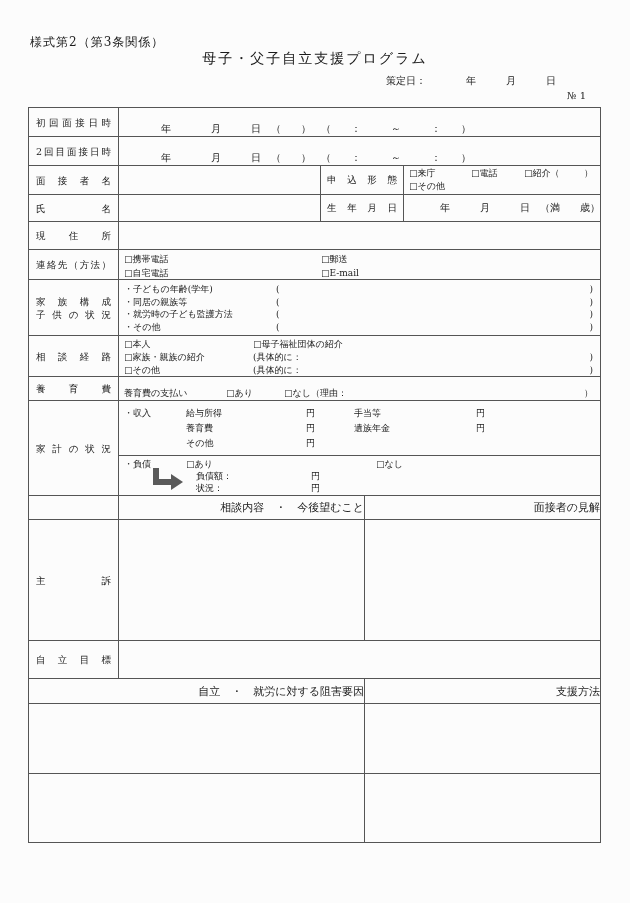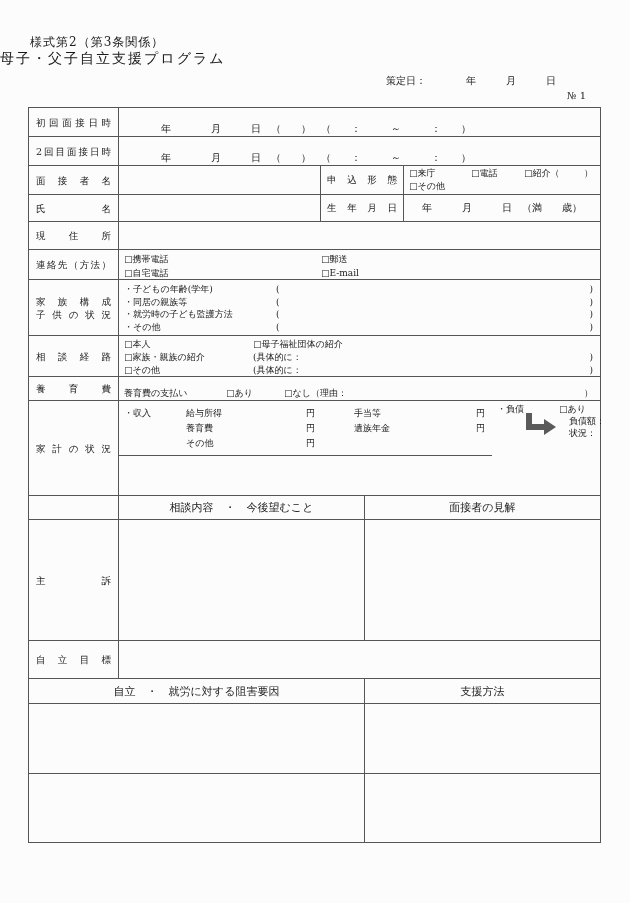--- a/index.html
+++ b/index.html
@@ -4,42 +4,42 @@
 <style>
   html,body{margin:0;padding:0;}
   body{
     width:630px;height:903px;position:relative;
     background:#fcfcfc;color:#1b1b1b;
     font-family:"DejaVu Serif","Liberation Serif",serif;
     -webkit-font-smoothing:antialiased;
   }
   .sheet{position:absolute;inset:0;}
   .form-code{position:absolute;left:30px;top:34px;font-size:12px;letter-spacing:1px;}
-  .title{position:absolute;left:0;top:50px;width:100%;font-size:14px;letter-spacing:2px;}
+  .title{position:absolute;left:0;top:50px;width:100%;text-align:center;font-size:14px;letter-spacing:2px;}
   .plan-date{position:absolute;right:74px;top:74px;font-size:10px;}
   .page-no{position:absolute;right:44px;top:90px;font-size:10px;}
 
   .table{
     position:absolute;left:28px;top:107px;width:573px;
     border:1px solid #555;box-sizing:border-box;background:transparent;
   }
   .tr{display:flex;border-bottom:1px solid #555;box-sizing:border-box;align-items:stretch;}
   .tr.last{border-bottom:none;}
   .td{box-sizing:border-box;min-width:0;}
   .brd{border-right:1px solid #555;}
   .label{width:90px;display:flex;flex-direction:column;justify-content:center;padding:0 7px;font-size:9.5px;}
   .label .jline{width:100%;line-height:13px;}
   [data-justify]{display:flex;justify-content:space-between;}
   .content{flex:1;position:relative;font-size:9px;}
   .w202{width:202px;flex:0 0 202px;}
   .w83{width:83px;flex:0 0 83px;display:flex;flex-direction:column;justify-content:center;padding:0 6px;font-size:9.5px;}
   .w246{width:246px;flex:0 0 246px;}
   .w336{width:336px;flex:0 0 336px;}
   .vcenter{display:flex;align-items:flex-end;}
-  .hcenter{display:flex;align-items:center;justify-content:center;}
+  .hcenter{display:flex;align-items:center;justify-content:flex-end;}
   .val{font-size:10px;}
   .line{display:flex;line-height:13px;white-space:pre;}
   .sp{flex:1;}
   .s62{flex:0 0 62px;} .s53{flex:0 0 53px;} .s58{flex:0 0 58px;}
   .s102{flex:0 0 102px;} .s115{flex:0 0 115px;} .s120{flex:0 0 120px;}
   .s48{flex:0 0 48px;} .s122{flex:0 0 122px;} .s129{flex:0 0 129px;}
   .s152{flex:0 0 152px;} .s190{flex:0 0 190px;} .s197{flex:0 0 197px;}
   .padc{padding:0 7px 0 5px;}
   .sub1{height:55px;border-bottom:1px solid #555;box-sizing:border-box;padding:5px 7px 0 5px;}
   .sub1 .line{line-height:15px;}
@@ -278,21 +278,21 @@
     <div class="tr" style="height:95px">
       <div class="td label brd">
         <div class="jline" data-justify="">
             <span>家</span>
             <span>計</span>
             <span>の</span>
             <span>状</span>
             <span>況</span>
           </div>
       </div>
-      <div class="td content" style="display:flex;flex-direction:row">
+      <div class="td content" style="display:flex;flex-direction:column">
         <div class="sub1">
           <div class="line">
             <span class="s62">・収入</span>
             <span class="s120">給与所得</span>
             <span class="s48">円</span>
             <span class="s122">手当等</span>
             <span>円</span>
           </div>
           <div class="line">
             <span class="s62"></span>

